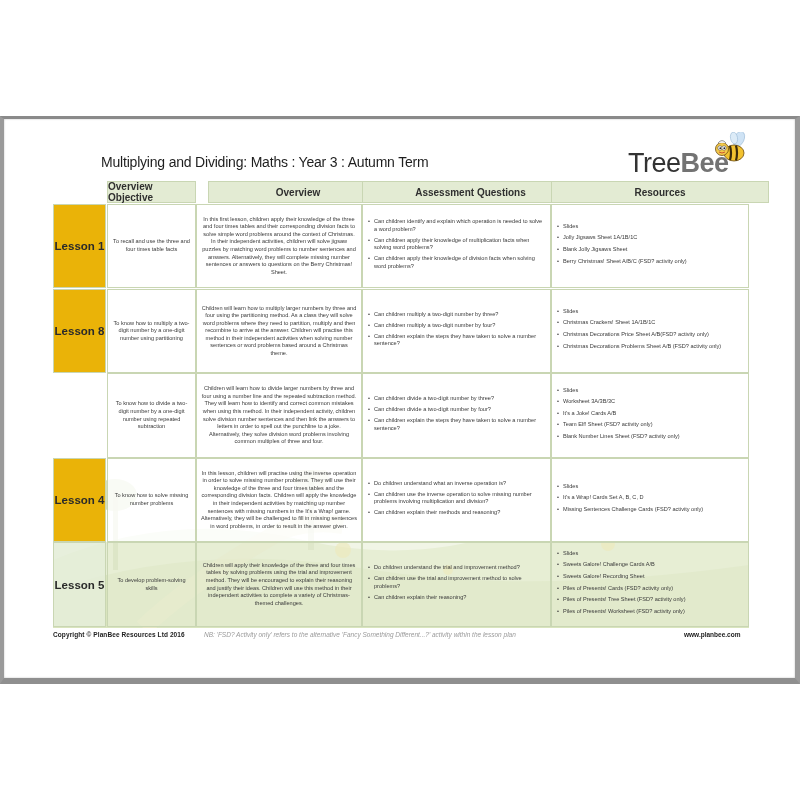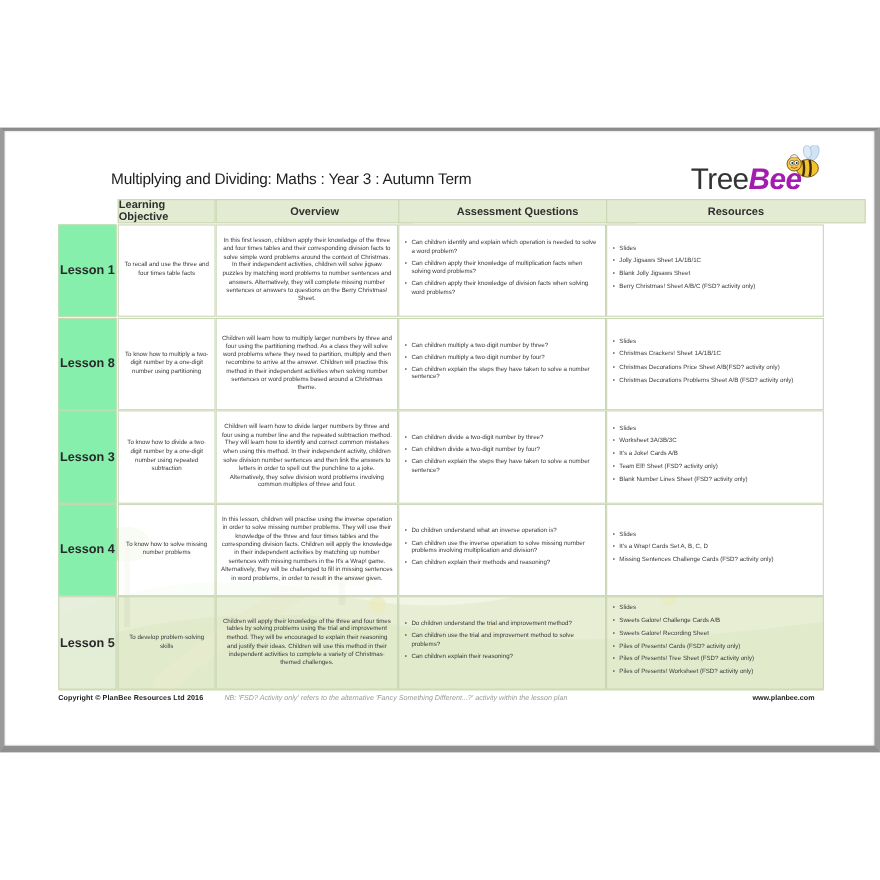--- a/index.html
+++ b/index.html
@@ -18,36 +18,36 @@
   .page { position: absolute; left: 0; top: 0; width: 800px; height: 800px; }
 
   .title {
     position: absolute; left: 53px; top: 154px;
     font-size: 14px; color: #1e1e1e; letter-spacing: -0.2px; margin-left: 48px;
   }
   .logo {
     position: absolute; left: 628px; top: 148px;
     font-size: 27px; color: #333; letter-spacing: -0.5px;
   }
-  .logo b { font-weight: bold; color: #a21caf; font-style: italic; }
+  .logo b { font-weight: bold; color: #737373; }
   .bee { position: absolute; left: 710px; top: 132px; width: 40px; height: 34px; }
   .bg-landscape {
     position: absolute; left: 53px; top: 470px; width: 696px; height: 158px;
     overflow: hidden; pointer-events: none;
   }
 
   .hcell {
     position: absolute; top: 181px; height: 22px;
     background: #e3ebd3; border: 1px solid #c9d6b3;
     font-size: 10px; font-weight: bold; color: #2f2f2f;
     display: flex; align-items: center; justify-content: center;
   }
   .row-label {
     position: absolute; left: 53px; width: 53px;
-    background: #86efac; border: 1px solid #c9d6b3;
+    background: #eab308; border: 1px solid #c9d6b3;
     display: flex; align-items: center; justify-content: center;
     font-size: 11.5px; font-weight: bold; color: #2a2a2a;
   }
   .cell {
     position: absolute; background: #ffffff; border: 1px solid #c9d6b3;
     font-size: 5.6px; line-height: 1.35; color: #3a3a3a;
     display: flex; align-items: center;
   }
   .cell.center { justify-content: center; text-align: center; padding: 0 4px; }
   .cell.list { padding: 0 5px; }
@@ -102,24 +102,24 @@
     <path d="M90 158 Q140 110 230 60 Q260 50 290 55" stroke="#e8e6c2" stroke-width="18" fill="none" opacity="0.7"></path>
     <rect x="60" y="20" width="5" height="80" fill="#c8d3a9" opacity="0.8"></rect>
     <ellipse cx="62" cy="25" rx="22" ry="16" fill="#c9d6a6" opacity="0.75"></ellipse>
     <rect x="255" y="0" width="6" height="80" fill="#ccd6ae" opacity="0.7"></rect>
     <ellipse cx="258" cy="8" rx="18" ry="14" fill="#cbd7a8" opacity="0.6"></ellipse>
     <circle cx="290" cy="80" r="8" fill="#f5e29a" opacity="0.7"></circle>
     <circle cx="395" cy="100" r="5" fill="#f5e29a" opacity="0.7"></circle>
     <circle cx="555" cy="74" r="7" fill="#f5e29a" opacity="0.7"></circle>
   </svg>
 
-  <div class="hcell" style="left:107px;width:89px;">Learning Objective</div>
-  <div class="hcell" style="left:196px;width:180px;">Overview</div>
+  <div class="hcell" style="left:107px;width:89px;">Overview Objective</div>
+  <div class="hcell" style="left:208px;width:180px;">Overview</div>
   <div class="hcell" style="left:362px;width:217px;">Assessment Questions</div>
-  <div class="hcell" style="left:551px;width:236px;">Resources</div>
+  <div class="hcell" style="left:551px;width:218px;">Resources</div>
 
   <div class="row-label" style="top:204px;height:84px;">Lesson 1</div>
   <div class="cell center" style="left:107px;top:204px;width:89px;height:84px;">
       <span>To recall and use the three and four times table facts</span>
     </div>
   <div class="cell center" style="left:196px;top:204px;width:166px;height:84px;">
       <span>In this first lesson, children apply their knowledge of the three and four times tables and their corresponding division facts to solve simple word problems around the context of Christmas. In their independent activities, children will solve jigsaw puzzles by matching word problems to number sentences and answers. Alternatively, they will complete missing number sentences or answers to questions on the Berry Christmas! Sheet.</span>
     </div>
   <div class="cell list" style="left:362px;top:204px;width:189px;height:84px;">
     <ul>
@@ -153,21 +153,20 @@
   </div>
   <div class="cell list res" style="left:551px;top:289px;width:198px;height:84px;">
     <ul>
       <li>Slides</li>
       <li>Christmas Crackers! Sheet 1A/1B/1C</li>
       <li>Christmas Decorations Price Sheet A/B(FSD? activity only)</li>
       <li>Christmas Decorations Problems Sheet A/B (FSD? activity only)</li>
     </ul>
   </div>
 
-  <div class="row-label" style="top:373px;height:85px;">Lesson 3</div>
   <div class="cell center" style="left:107px;top:373px;width:89px;height:85px;">
       <span>To know how to divide a two-digit number by a one-digit number using repeated subtraction</span>
     </div>
   <div class="cell center" style="left:196px;top:373px;width:166px;height:85px;">
       <span>Children will learn how to divide larger numbers by three and four using a number line and the repeated subtraction method. They will learn how to identify and correct common mistakes when using this method. In their independent activity, children solve division number sentences and then link the answers to letters in order to spell out the punchline to a joke. Alternatively, they solve division word problems involving common multiples of three and four.</span>
     </div>
   <div class="cell list" style="left:362px;top:373px;width:189px;height:85px;">
     <ul>
       <li>Can children divide a two-digit number by three?</li>
       <li>Can children divide a two-digit number by four?</li>

